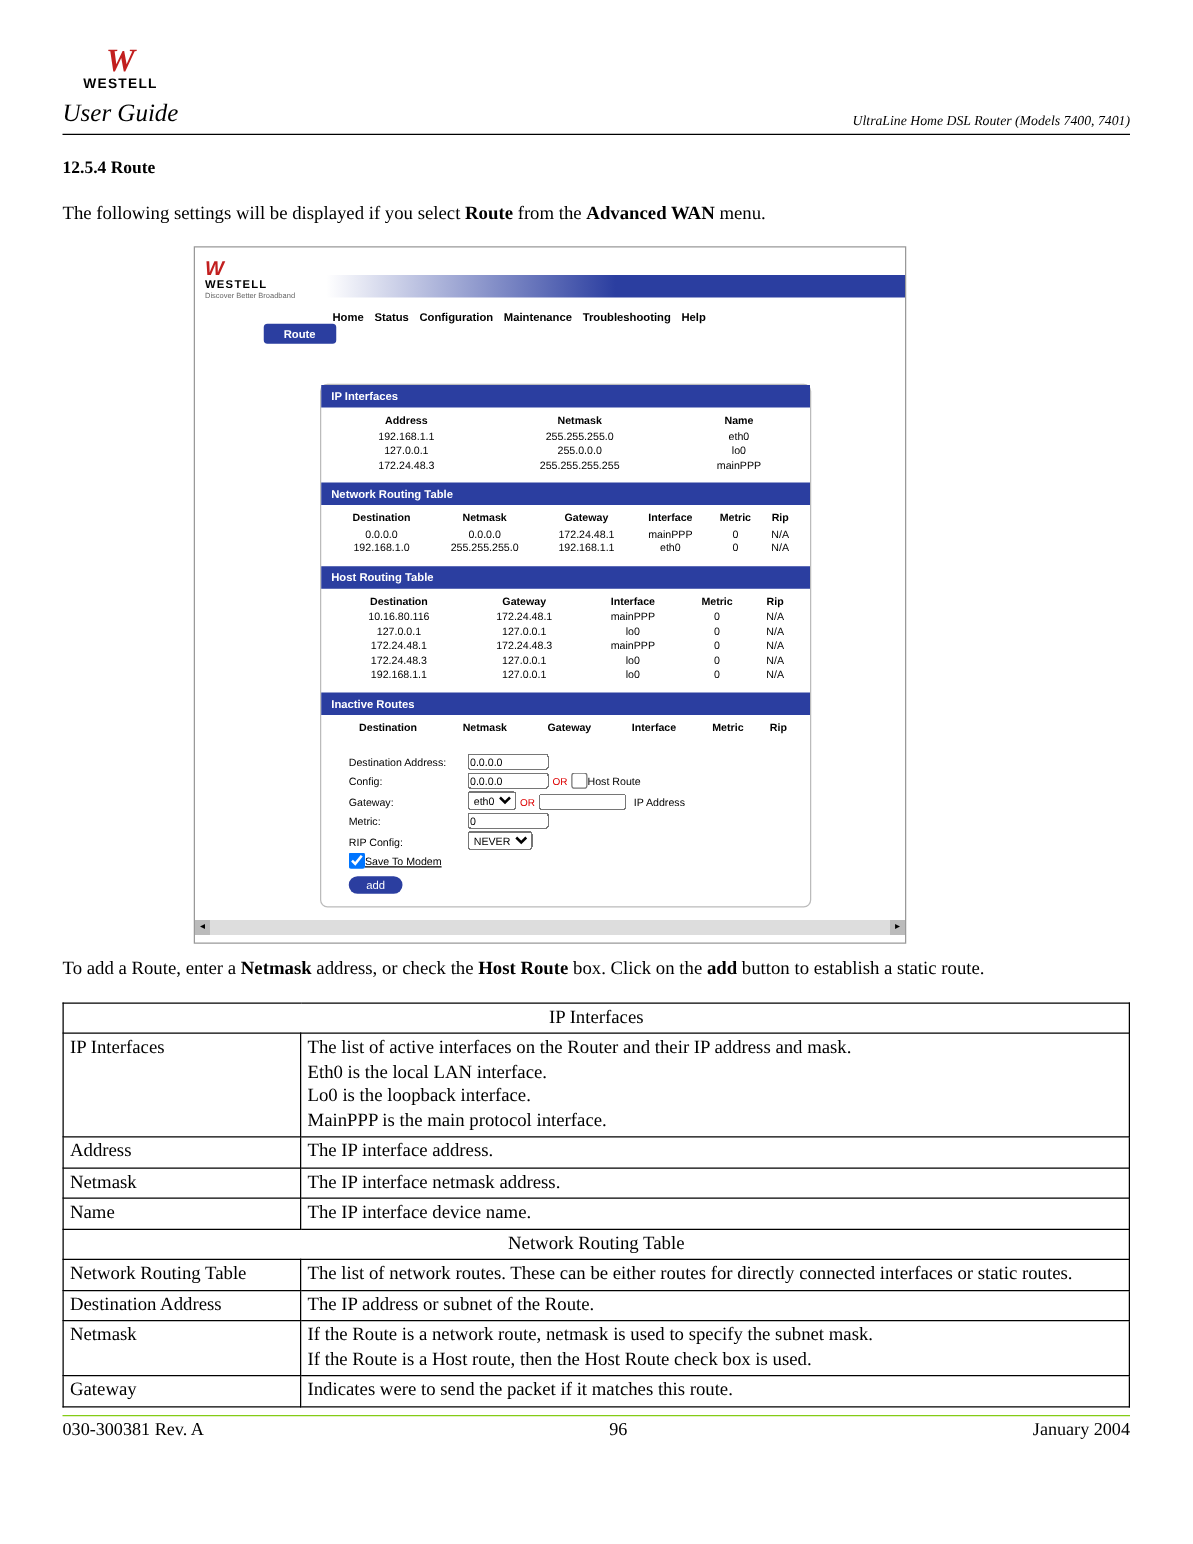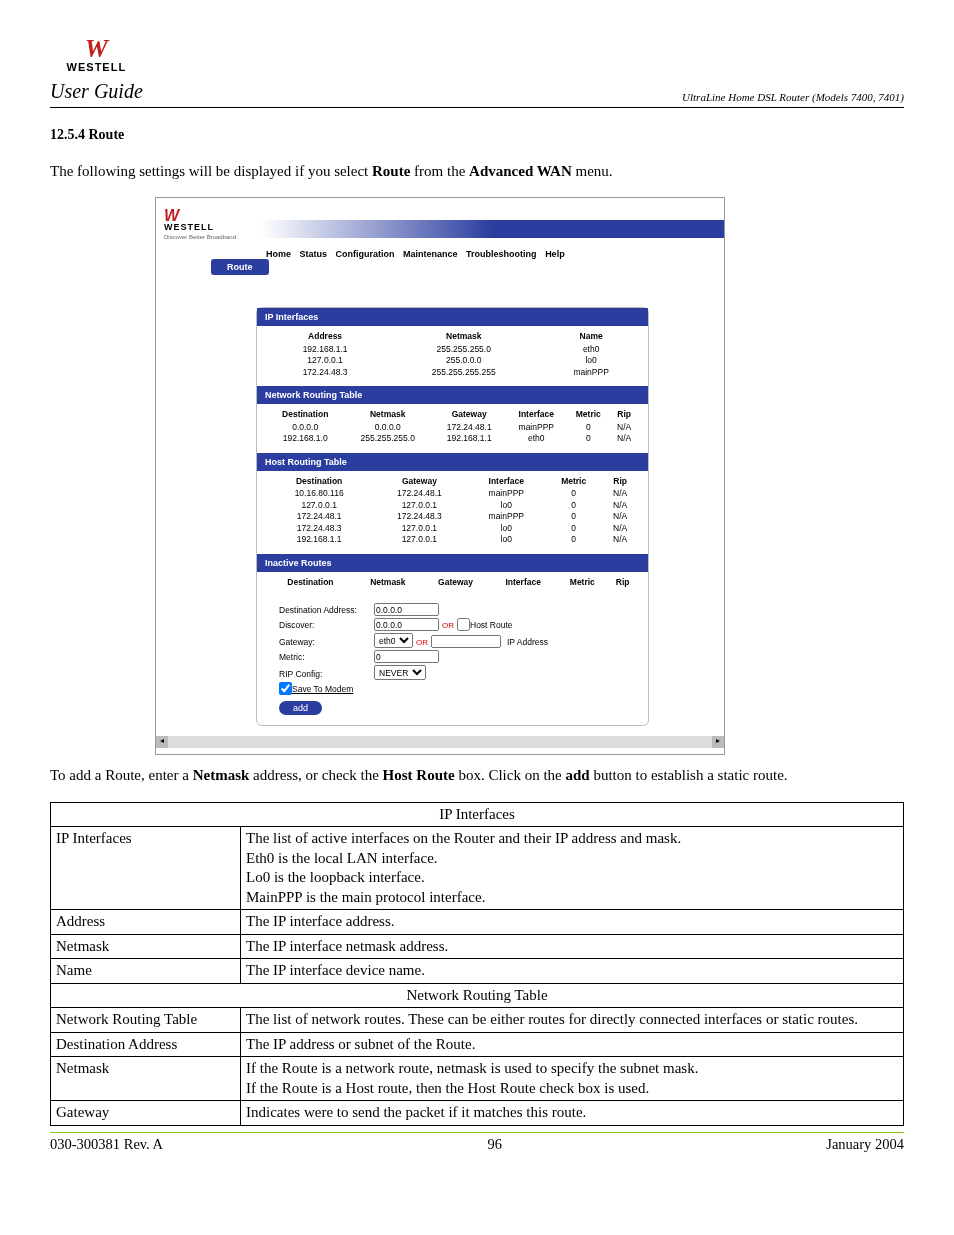--- a/index.html
+++ b/index.html
@@ -291,21 +291,21 @@
       </tbody>
         </table>
     </div>
 
     <div class="sect-body">
       <div class="form-row">
         <span class="lbl">Destination Address:</span>
         <input type="text" value="0.0.0.0" style="">
       </div>
       <div class="form-row">
-        <span class="lbl">Discover:</span>
+        <span class="lbl">Config:</span>
         <input type="text" value="0.0.0.0" style="">
         <span class="or">OR</span>
         <input type="checkbox" style="">
         <span>Host Route</span>
       </div>
       <div class="form-row">
         <span class="lbl">Gateway:</span>
         <select><option>eth0</option></select>
         <span class="or">OR</span>
         <input type="text" style="width: 70px;">

